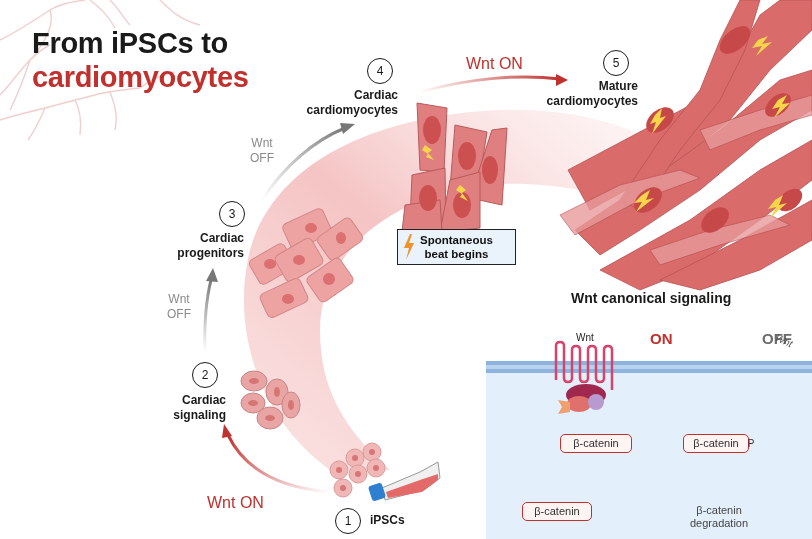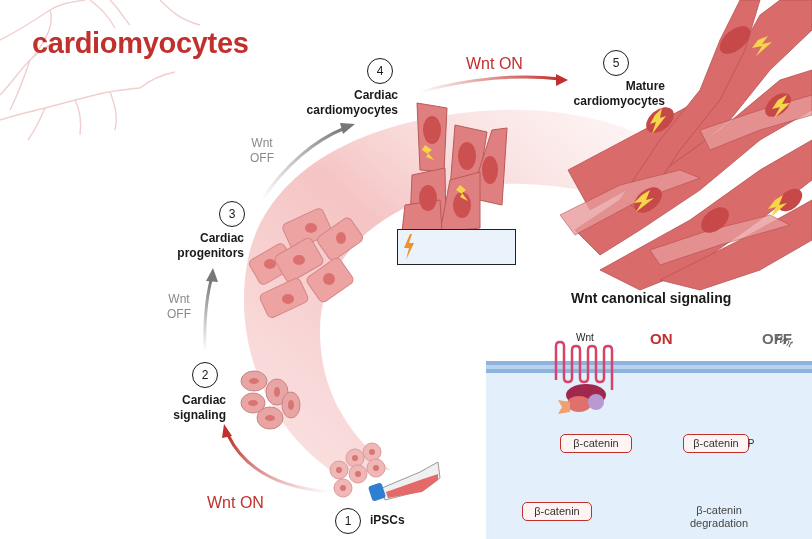--- a/index.html
+++ b/index.html
@@ -184,20 +184,21 @@
       <polygon points="655,115 662,108 660,118 666,116 652,134 656,122 650,124"></polygon>
       <polygon points="778,100 787,95 782,104 790,103 774,118 780,107 772,109"></polygon>
       <polygon points="642,195 650,190 646,200 654,198 636,212 642,202 634,203"></polygon>
       <polygon points="775,200 783,195 779,205 787,203 770,218 776,207 768,209"></polygon>
     </g>
   </g>
 
 </svg>
 
 <div class="title">
+  <div class="l1">From iPSCs to</div>
   <div class="l2">cardiomyocytes</div>
 </div>
 
 
 <div class="step-num" style="left:335px; top:508px;">1</div>
 <div class="step-label" style="left:370px; top:513px;">iPSCs</div>
 
 
 <div class="step-num" style="left:192px; top:362px;">2</div>
 <div class="step-label" style="left:160px; top:393px; text-align:right; width:66px;">
@@ -214,21 +215,21 @@
 
 
 <div class="step-num" style="left:367px; top:58px;">4</div>
 <div class="step-label" style="left:302px; top:88px; text-align:right; width:96px;">
   <div>Cardiac</div>
   <div>cardiomyocytes</div>
 </div>
 
 
 <div class="step-num" style="left:603px; top:50px;">5</div>
-<div class="step-label" style="left:540px; top:79px; text-align:right; width:98px;margin-left:27px;">
+<div class="step-label" style="left:540px; top:79px; text-align:right; width:98px;">
   <div>Mature</div>
   <div>cardiomyocytes</div>
 </div>
 
 
 <div class="wnt-red" style="left:207px; top:494px;">Wnt ON</div>
 <div class="wnt-grey" style="left:164px; top:292px; width:30px;">
   <div>Wnt</div>
   <div>OFF</div>
 </div>
@@ -236,20 +237,24 @@
   <div>Wnt</div>
   <div>OFF</div>
 </div>
 <div class="wnt-red" style="left:466px; top:55px;">Wnt ON</div>
 
 
 <div class="beat-box">
   <svg class="abs" style="left:5px; top:4px;" width="12" height="26" viewBox="0 0 12 26">
     <polygon points="7,0 1,14 6,14 3,26 11,9 6,9 9,0" fill="#f0922a"></polygon>
   </svg>
+  <div class="txt">
+    <div>Spontaneous</div>
+    <div>beat begins</div>
+  </div>
 </div>
 
 
 <div class="sig-title">Wnt canonical signaling</div>
 <div class="sig-panel"></div>
 
 <svg class="abs" style="left:486px; top:320px;" width="326" height="219" viewBox="0 0 326 219">
 
   <rect x="0" y="41" width="326" height="4" fill="#8fb3df"></rect>
   <rect x="0" y="45" width="326" height="4" fill="#b9d2ee"></rect>

